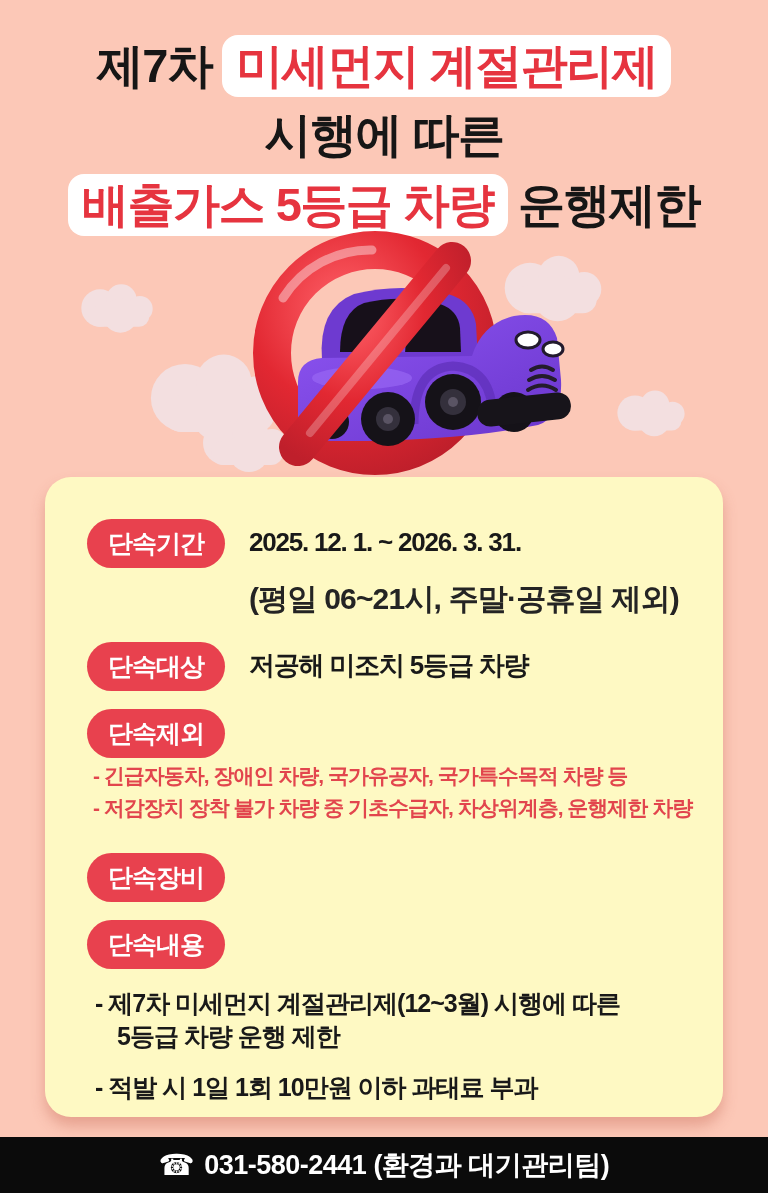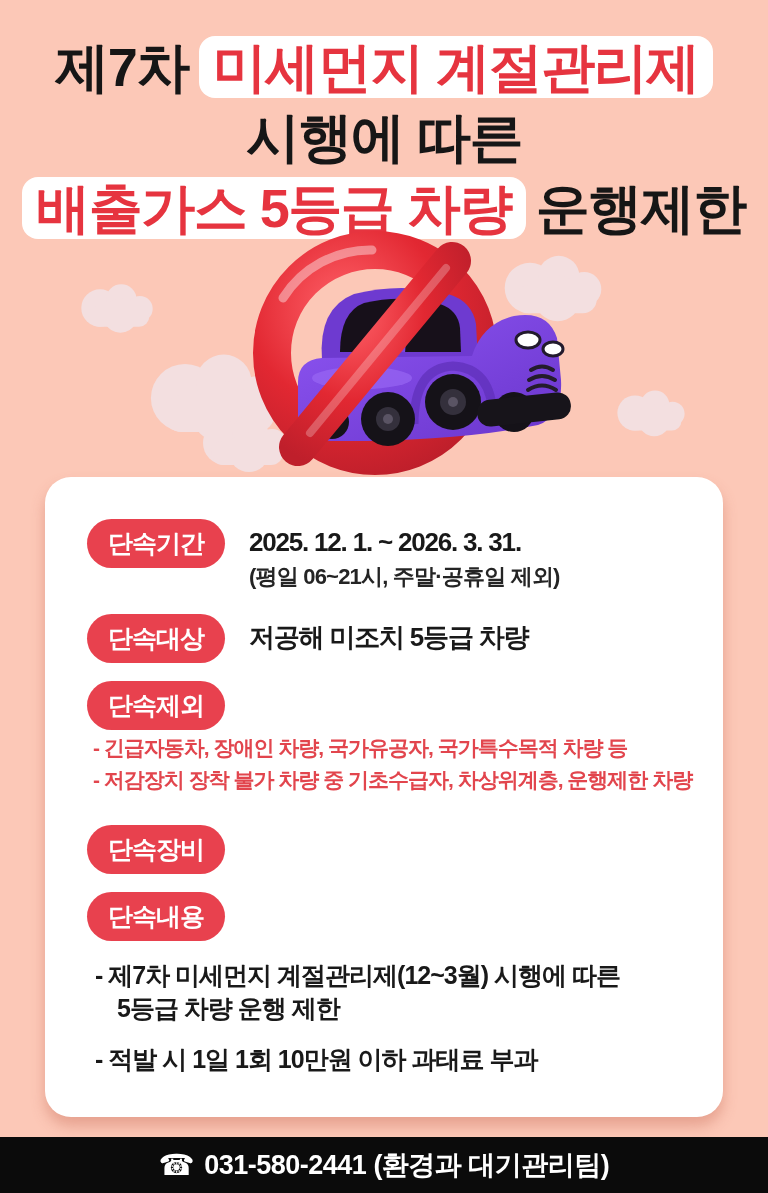--- a/index.html
+++ b/index.html
@@ -3,47 +3,47 @@
 <meta charset="utf-8">
 <style>
   html,body{margin:0;padding:0;background:#888;}
   .poster{
     position:relative;width:768px;height:1193px;margin:0 auto;
     background:#fcc8b7;overflow:hidden;
     font-family:"Liberation Sans","DejaVu Sans",sans-serif;
   }
   
   .title{position:absolute;top:30px;left:0;right:0;text-align:center;}
-  .t-line{font-size:54px;font-weight:800;letter-spacing:-1.5px;color:#161616;
+  .t-line{font-size:47px;font-weight:800;letter-spacing:-1.5px;color:#161616;
           line-height:64px;margin-bottom:2px;white-space:nowrap;}
   .t-black{display:inline-block;vertical-align:middle;}
   .t-prefix{margin-right:10px;}
   .t-suffix{margin-left:10px;}
   .t-pill{display:inline-block;vertical-align:middle;background:#ffffff;color:#e6343f;
           border-radius:16px;padding:0 14px;line-height:62px;}
   
   .illustration{position:absolute;top:228px;left:0;width:768px;height:254px;}
   
   .card{
     position:absolute;left:45px;top:477px;width:678px;height:640px;
-    background:#ffffff;border-radius:26px;box-sizing:border-box;
+    background:#fef9c3;border-radius:26px;box-sizing:border-box;
     padding:42px 42px 0 42px;
     box-shadow:0 9px 14px rgba(203,115,96,.45);
   }
   .row{display:flex;align-items:flex-start;}
   .badge{
     flex:0 0 auto;background:#e8414e;color:#fff;font-weight:700;font-size:25px;
     line-height:1;padding:12px 20px;border-radius:26px;min-width:98px;
     text-align:center;margin-right:24px;letter-spacing:-1px;
   }
   .vals{flex:1;padding-top:7px;}
   .val{font-size:26px;font-weight:700;color:#191919;letter-spacing:-1.2px;
        line-height:1.3;white-space:pre-line;}
   .nowrap .val{white-space:nowrap;}
-  .sub{font-size:22px;font-weight:600;color:#242424;margin-top:2px;letter-spacing:-0.8px;}
+  .sub{font-size:30px;font-weight:600;color:#242424;margin-top:19px;letter-spacing:-0.8px;}
   .row-period{margin-bottom:22px;}
   .row-target{margin-bottom:18px;}
   .row-exempt{margin-bottom:2px;}
   .notes{list-style:none;margin:0 0 28px 6px;padding:0;}
   .notes li{color:#e2454d;font-size:21px;font-weight:700;letter-spacing:-1px;
             line-height:1.55;white-space:nowrap;}
   .row-equip{margin-bottom:18px;}
   .row-content{margin-bottom:18px;}
   .content-bullets{margin-left:8px;}
   .bullet{font-size:25px;font-weight:700;color:#191919;letter-spacing:-1px;

